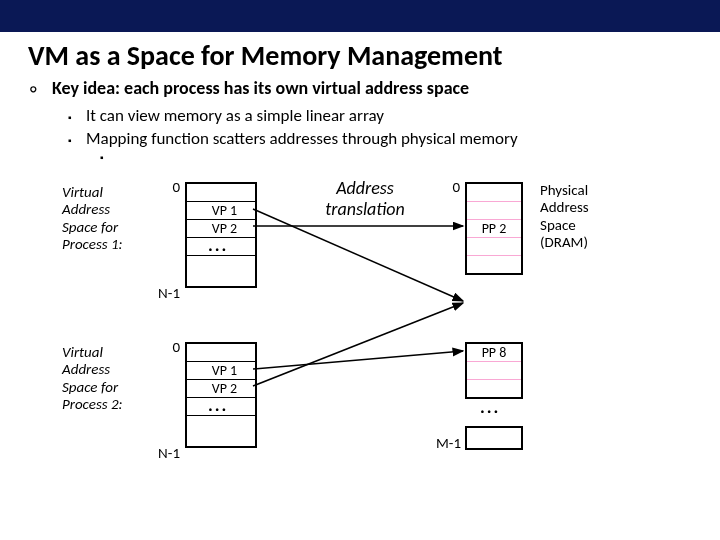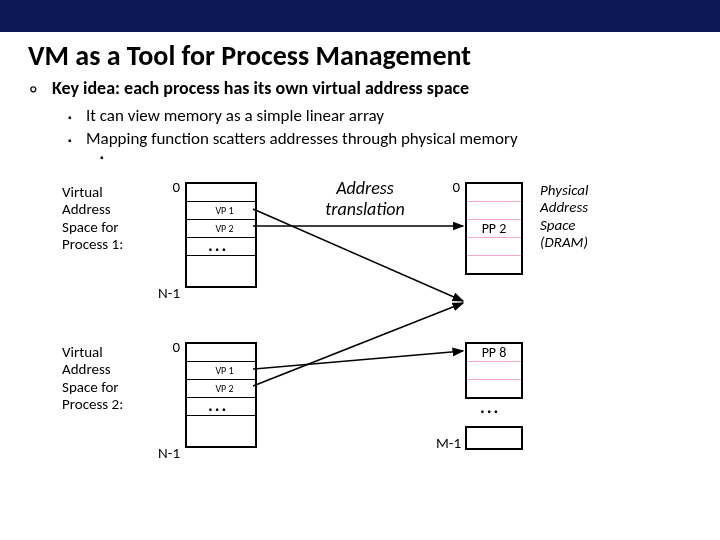--- a/index.html
+++ b/index.html
@@ -64,36 +64,37 @@
   }
 
   .diagram {
     position: relative;
     margin-top: 10px;
     height: 320px;
   }
 
   .vas-label {
     position: absolute;
+    font-style: italic;
     font-size: 15px;
     line-height: 1.15;
     text-align: left;
   }
 
   .vas-table {
     position: absolute;
     border: 2px solid #000;
     background: #fff;
     width: 68px;
   }
   .vas-table .row {
     height: 17px;
     border-bottom: 1px solid #000;
     text-align: center;
-    font-size: 10px;
+    font-size: 14px;
     line-height: 17px;
     padding-left: 7px;
   }
   .vas-table .row:last-child { border-bottom: none; }
   .vas-table .lbl {
     font-weight: 400;
   }
 
   .phys-table {
     position: absolute;
@@ -119,21 +120,20 @@
   .addr-trans {
     position: absolute;
     font-style: italic;
     font-size: 18px;
     text-align: center;
     line-height: 1.15;
   }
 
   .phys-label {
     position: absolute;
-    font-style: italic;
     font-size: 15px;
     line-height: 1.15;
   }
   .ro-label {
     position: absolute;
     font-size: 12px;
     line-height: 1.15;
   }
 
   .dots {
@@ -147,21 +147,21 @@
     position: absolute;
     left: 0; top: 0;
     width: 720px; height: 320px;
     pointer-events: none;
   }
 </style>
 </head>
 <body>
 
 <div class="topbar"></div>
-<div class="title">VM as a Tool for Process Management</div>
+<div class="title">VM as a Space for Memory Management</div>
 
 <div class="bullets">
   <div class="lvl1">
     <span class="mk circle">○</span>
     <span>Key idea: each process has its own virtual address space</span>
   </div>
   <div class="lvl2">
     <span class="mk sq">▪</span>
     <span>It can view memory as a simple linear array</span>
   </div>

